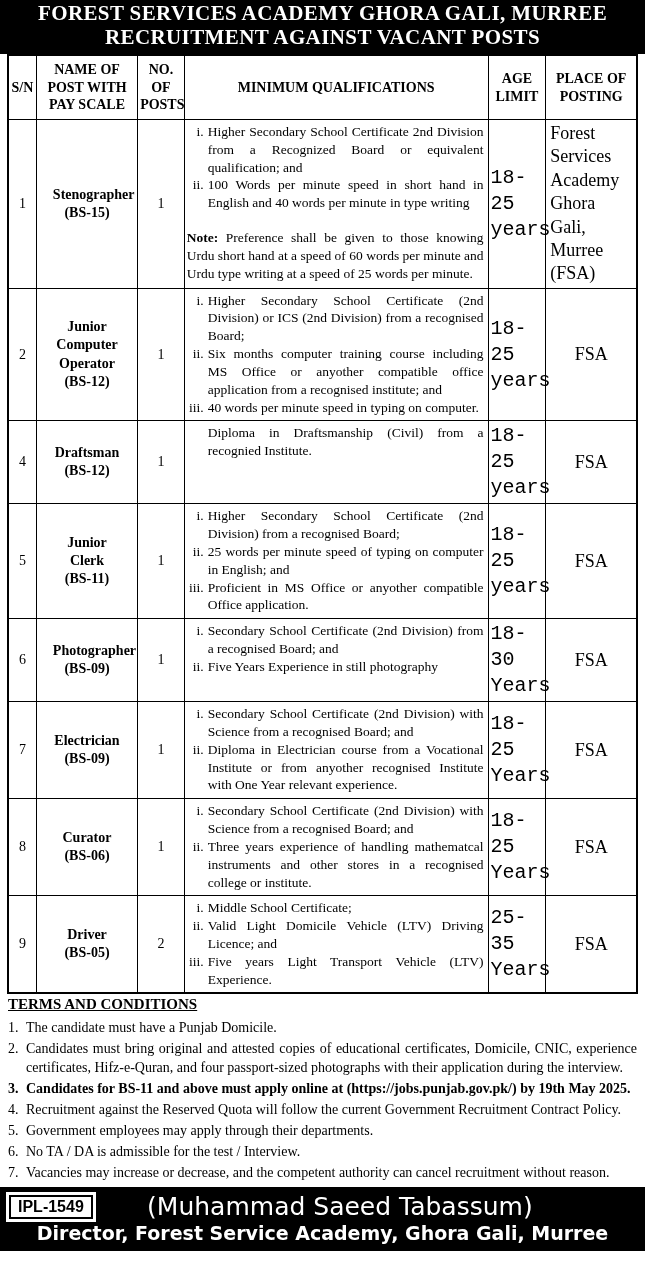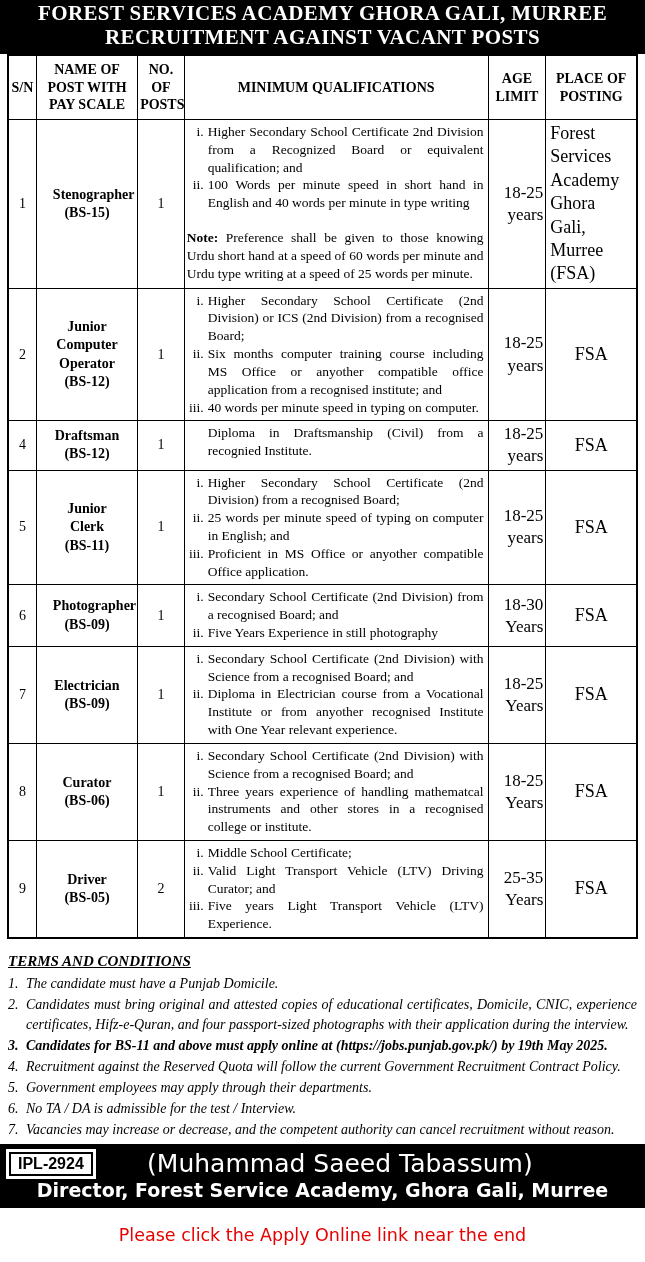--- a/index.html
+++ b/index.html
@@ -21,31 +21,31 @@
   table.posts {
     border-collapse: collapse; table-layout: fixed;
     margin: 0 7px; width: 631px; border: 2px solid #000;
   }
   .posts th, .posts td { border: 1px solid #000; }
   .posts th { font-size: 14px; line-height: 1.25; padding: 5px 2px; text-align: center; }
   td.c-sn   { text-align: center; font-size: 14px; }
   td.c-post { text-align: center; font-weight: bold; font-size: 14px; line-height: 1.3; padding: 2px 16px; }
   td.c-num  { text-align: center; font-size: 14px; }
   td.c-qual { vertical-align: top; font-size: 13.5px; line-height: 1.32; padding: 3px 4px 4px 2px; }
-  td.c-age  { text-align: right; font-size: 17px; line-height: 1.3; padding: 2px; }
+  td.c-age  { text-align: left; font-size: 20px; line-height: 1.3; padding: 2px; font-family: Liberation Mono, monospace; }
   td.c-place{ text-align: center; font-size: 18px; line-height: 1.3; padding: 2px 4px; }
   td.c-place.long { text-align: left; }
 
   .qitem { display: flex; }
   .qnum  { flex: 0 0 21px; text-align: right; padding-right: 4px; }
   .qtext { flex: 1; text-align: justify; }
   .qnote { margin-top: 17px; text-align: justify; }
   .qnote b { font-weight: bold; }
 
-  .terms { margin: 12px 8px 5px; font-size: 14px; line-height: 1.36; font-style: italic; }
+  .terms { margin: 0 8px 5px; font-size: 14px; line-height: 1.36; }
   .terms-heading { font-weight: bold; text-decoration: underline; font-size: 15px; margin-bottom: 3px; }
   .term { display: flex; margin-bottom: 2px; }
   .term.bold { font-weight: bold; }
   .tnum { flex: 0 0 18px; }
   .ttext { flex: 1; text-align: justify; }
 
   .footer-band { margin-top: 5px; padding: 5px 6px 7px; }
   .footer-top { display: flex; align-items: center; }
   .ipl { background: #fff; padding: 3px; display: inline-block; flex: 0 0 auto; }
   .ipl-inner {
@@ -250,21 +250,21 @@
             <div class="pay-scale">(BS-05)</div>
           </td>
           <td class="c-num">2</td>
           <td class="c-qual">
             <div class="qitem">
               <span class="qnum">i.</span>
               <span class="qtext">Middle School Certificate;</span>
             </div>
             <div class="qitem">
               <span class="qnum">ii.</span>
-              <span class="qtext">Valid Light Transport Vehicle (LTV) Driving Curator; and</span>
+              <span class="qtext">Valid Light Domicile Vehicle (LTV) Driving Licence; and</span>
             </div>
             <div class="qitem">
               <span class="qnum">iii.</span>
               <span class="qtext">Five years Light Transport Vehicle (LTV) Experience.</span>
             </div>
           </td>
           <td class="c-age">25-35 Years</td>
           <td class="c-place">FSA</td>
         </tr>
       </tbody>
@@ -299,21 +299,21 @@
         </div>
         <div class="term">
           <span class="tnum">7.</span>
           <span class="ttext">Vacancies may increase or decrease, and the competent authority can cancel recruitment without reason.</span>
         </div>
       </div>
   </div>
 
   <div class="band footer-band" style="background: rgb(0, 0, 0); color: rgb(255, 255, 255);">
     <div class="footer-top">
-      <span class="ipl"><span class="ipl-inner">IPL-2924</span></span>
+      <span class="ipl"><span class="ipl-inner">IPL-1549</span></span>
       <span class="signatory">(Muhammad Saeed Tabassum)</span>
     </div>
     <div class="designation">Director, Forest Service Academy, Ghora Gali, Murree</div>
   </div>
 
   <div class="notice" style="color: rgb(230, 0, 0);">
     <div>Please click the Apply Online link near the end</div>
 
   </div>
 

